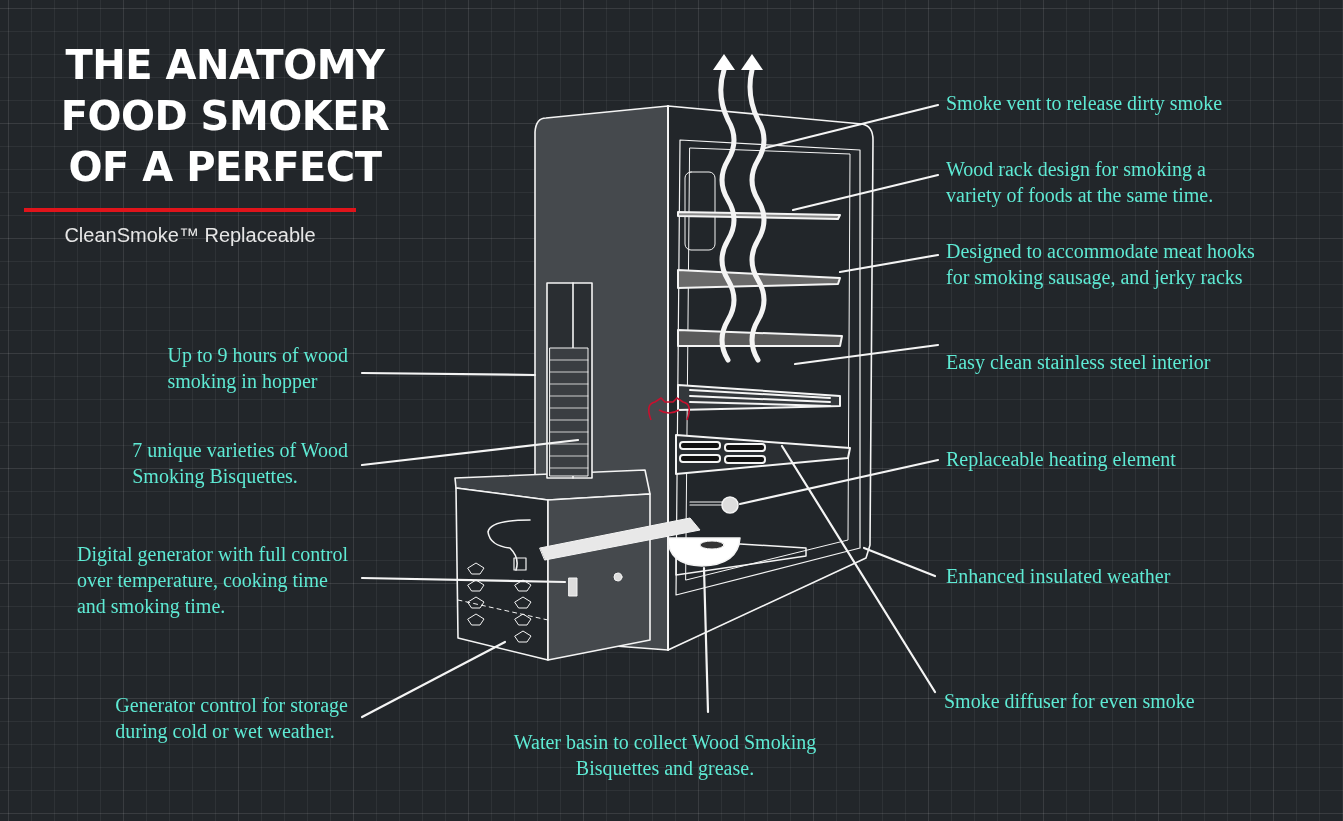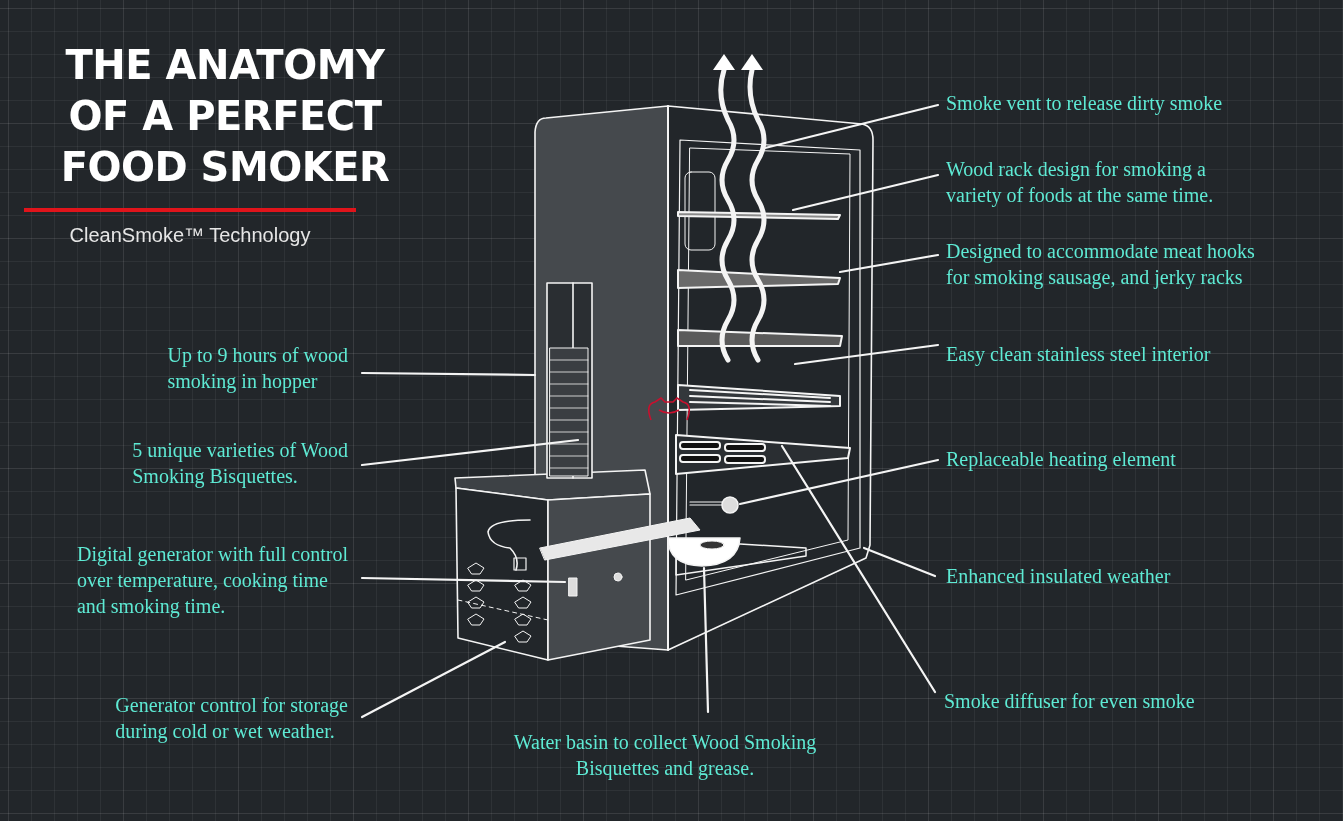--- a/index.html
+++ b/index.html
@@ -35,25 +35,25 @@
   .label.right { text-align:left; left:946px; }
   .label.center { text-align:center; }
   svg.art { position:absolute; left:0; top:0; }
   .logo { position:absolute; left:645px; top:396px; }
 </style>
 </head>
 <body>
 
 <div class="title">
   <div>THE ANATOMY</div>
+  <div>FOOD SMOKER</div>
   <div>OF A PERFECT</div>
-  <div>FOOD SMOKER</div>
 </div>
 <div class="divider"></div>
-<div class="subtitle">CleanSmoke™ Technology</div>
+<div class="subtitle">CleanSmoke™ Replaceable</div>
 
 <svg class="art" width="1343" height="821" fill="none" stroke="#f4f4f4" stroke-linecap="round" stroke-linejoin="round">
 
   <path d="M546 118 Q536 118 535 132 L535 640 L668 650 L668 106 Z" fill="#45494d" stroke-width="1.6"></path>
 
   <path d="M668 106 L862 124 Q873 126 873 140 L870 545 L866 558 L668 650 Z" fill="#22262a" stroke-width="1.6"></path>
   <path d="M680 140 L860 150 L860 548 L676 595 Z" stroke-width="1.2"></path>
   <path d="M690 148 L850 154 L848 540 L686 580 Z" stroke-width="1"></path>
   <line x1="668" y1="106" x2="668" y2="650" stroke-width="2"></line>
 
@@ -134,32 +134,32 @@
   </g>
 </svg>
 
 <svg class="logo" width="48" height="26" fill="none" stroke="#c8102e" stroke-width="1.6">
   <path d="M6 24 Q0 8 10 6 L16 2 L20 6 L28 6 L32 2 L38 6 Q48 8 42 24"></path>
   <path d="M14 14 Q24 20 34 14"></path>
 </svg>
 
 <div class="label left" style="top:342px;">Up to 9 hours of wood
 smoking in hopper</div>
-<div class="label left" style="top:437px;">5 unique varieties of Wood
+<div class="label left" style="top:437px;">7 unique varieties of Wood
 Smoking Bisquettes.</div>
 <div class="label left" style="top:541px;">Digital generator with full control
 over temperature, cooking time
 and smoking time.</div>
 <div class="label left" style="top:692px;">Generator control for storage
 during cold or wet weather.</div>
 
 <div class="label right" style="top:90px;">Smoke vent to release dirty smoke</div>
 <div class="label right" style="top:156px;">Wood rack design for smoking a
 variety of foods at the same time.</div>
 <div class="label right" style="top:238px;">Designed to accommodate meat hooks
  for smoking sausage, and jerky racks</div>
-<div class="label right" style="top:341px;text-align:right;">Easy clean stainless steel interior</div>
+<div class="label right" style="top:349px;text-align:right;">Easy clean stainless steel interior</div>
 <div class="label right" style="top:446px;text-align:right;">Replaceable heating element</div>
 <div class="label right" style="top:563px;">Enhanced insulated weather</div>
 <div class="label right" style="left:944px; top:688px;">Smoke diffuser for even smoke</div>
 
 <div class="label center" style="left:460px; width:410px; top:729px;">Water basin to collect Wood Smoking
 Bisquettes and grease.</div>
 
 </body></html>

